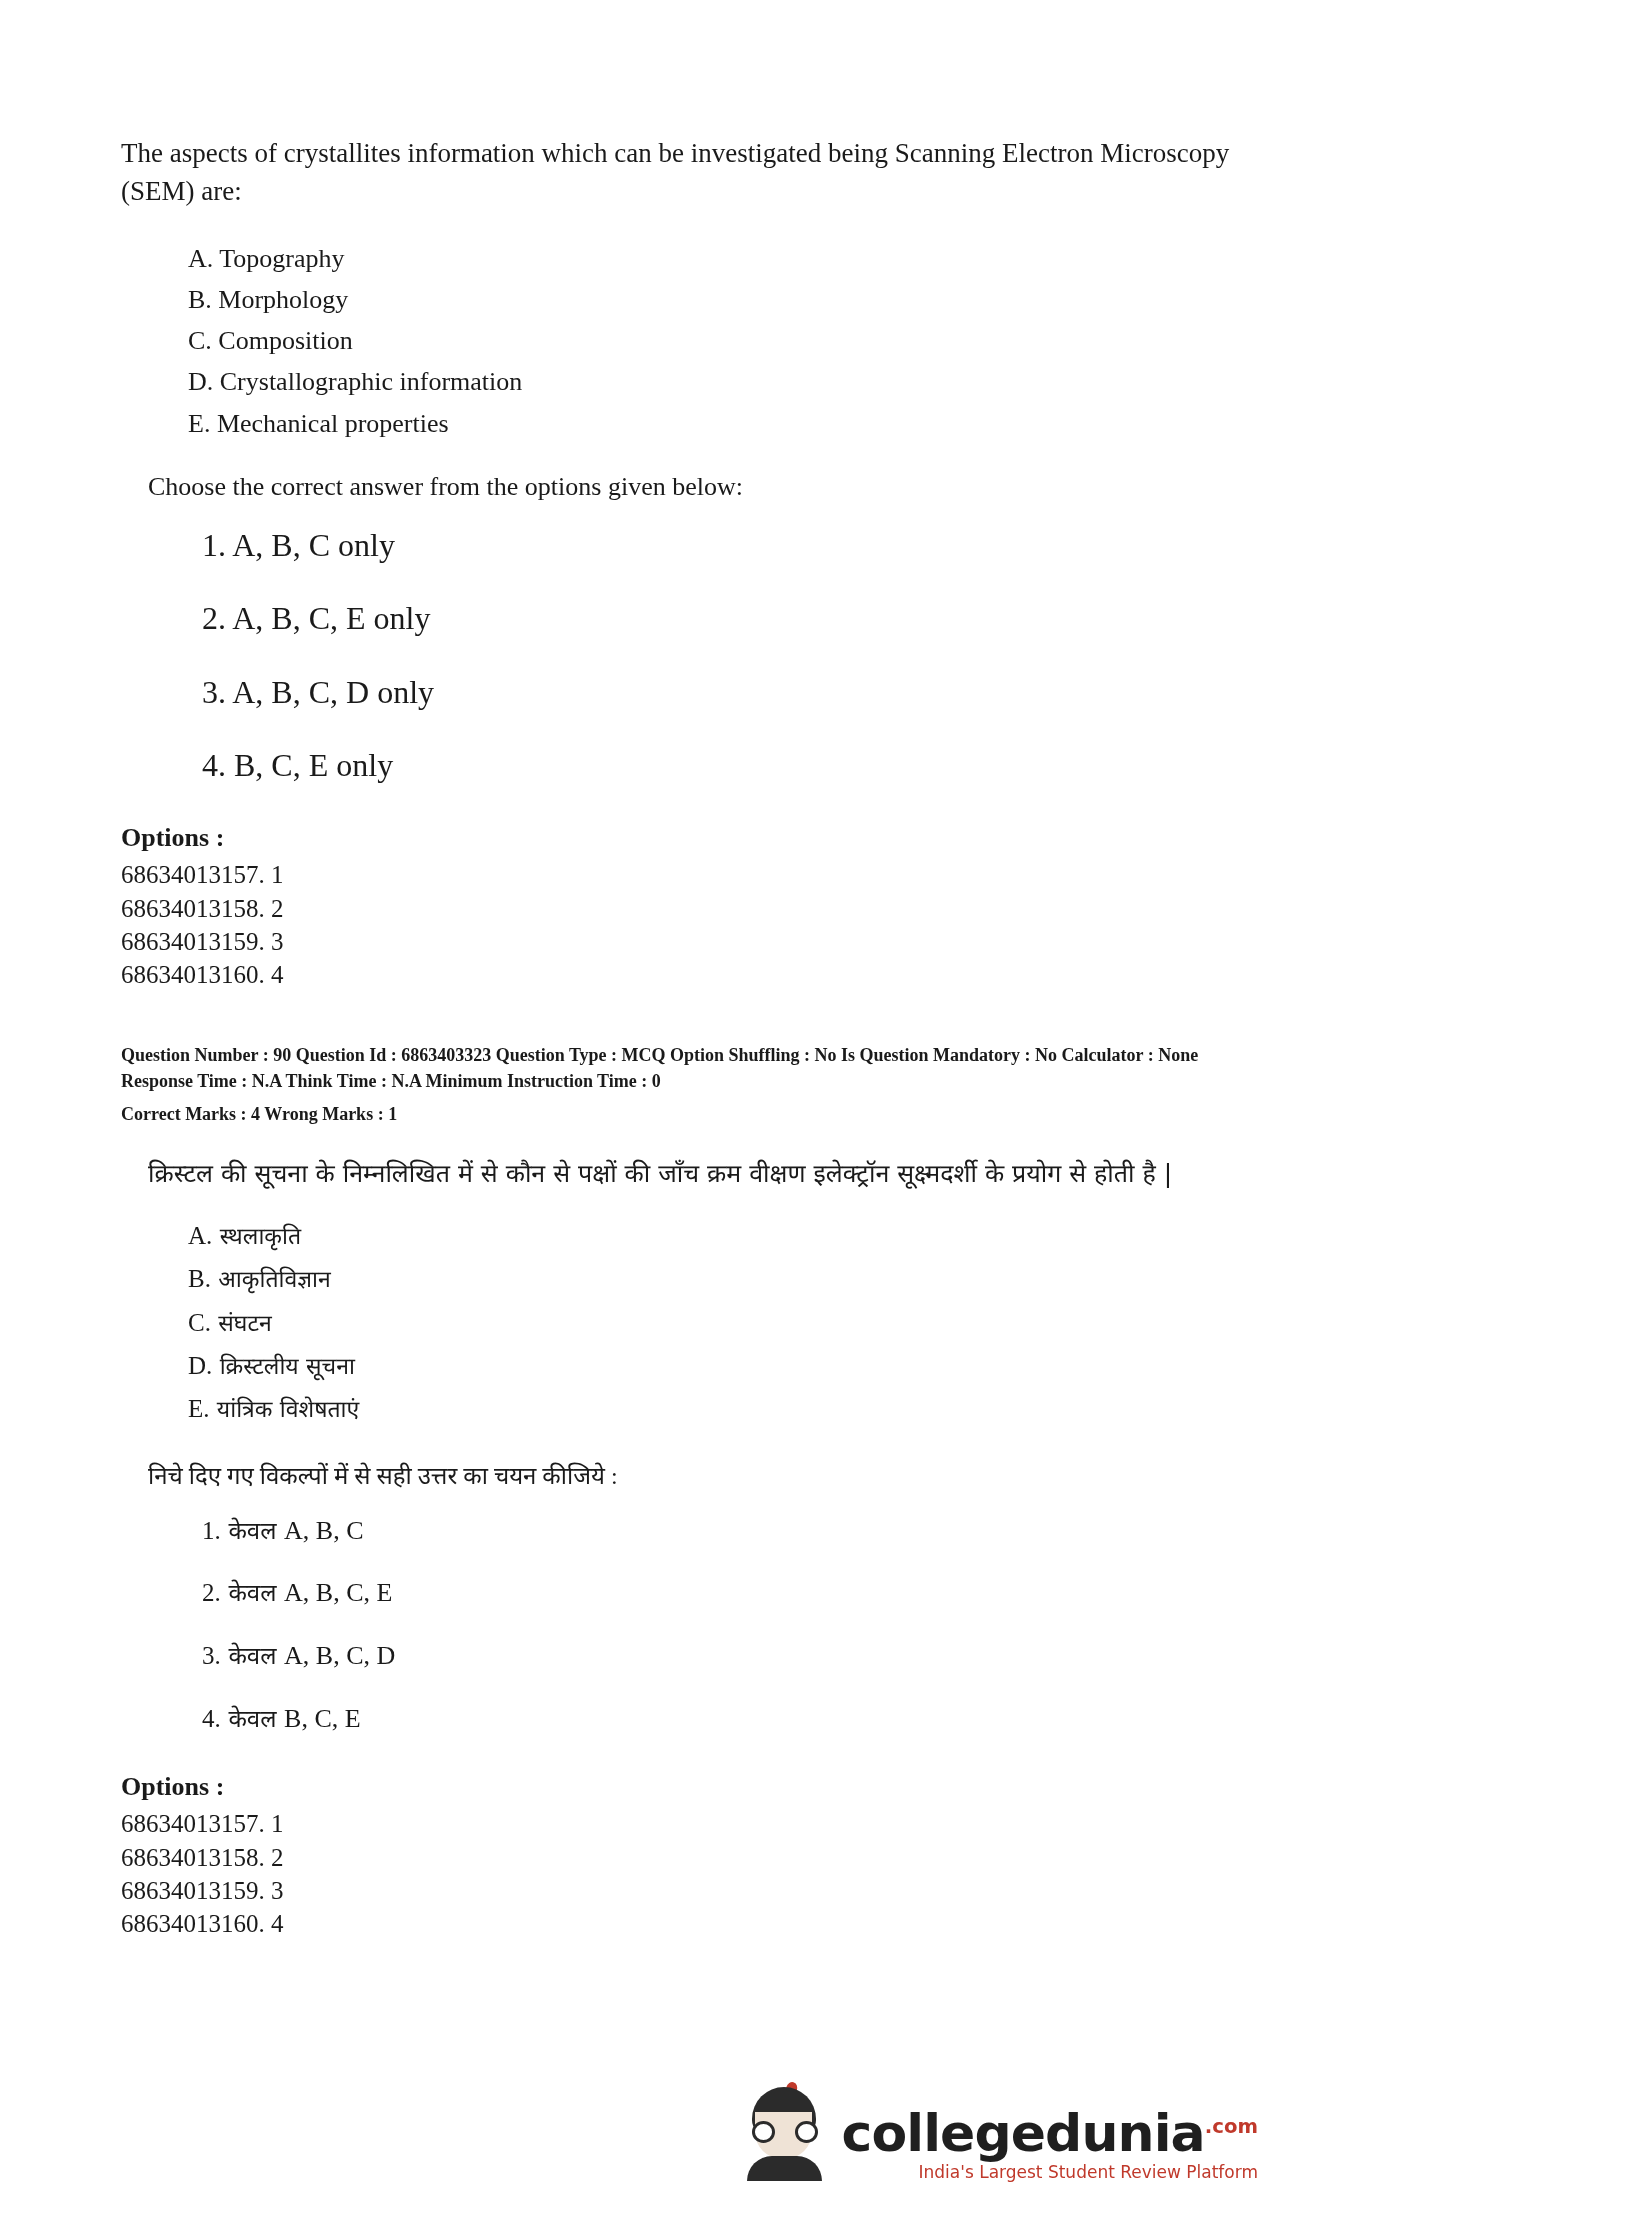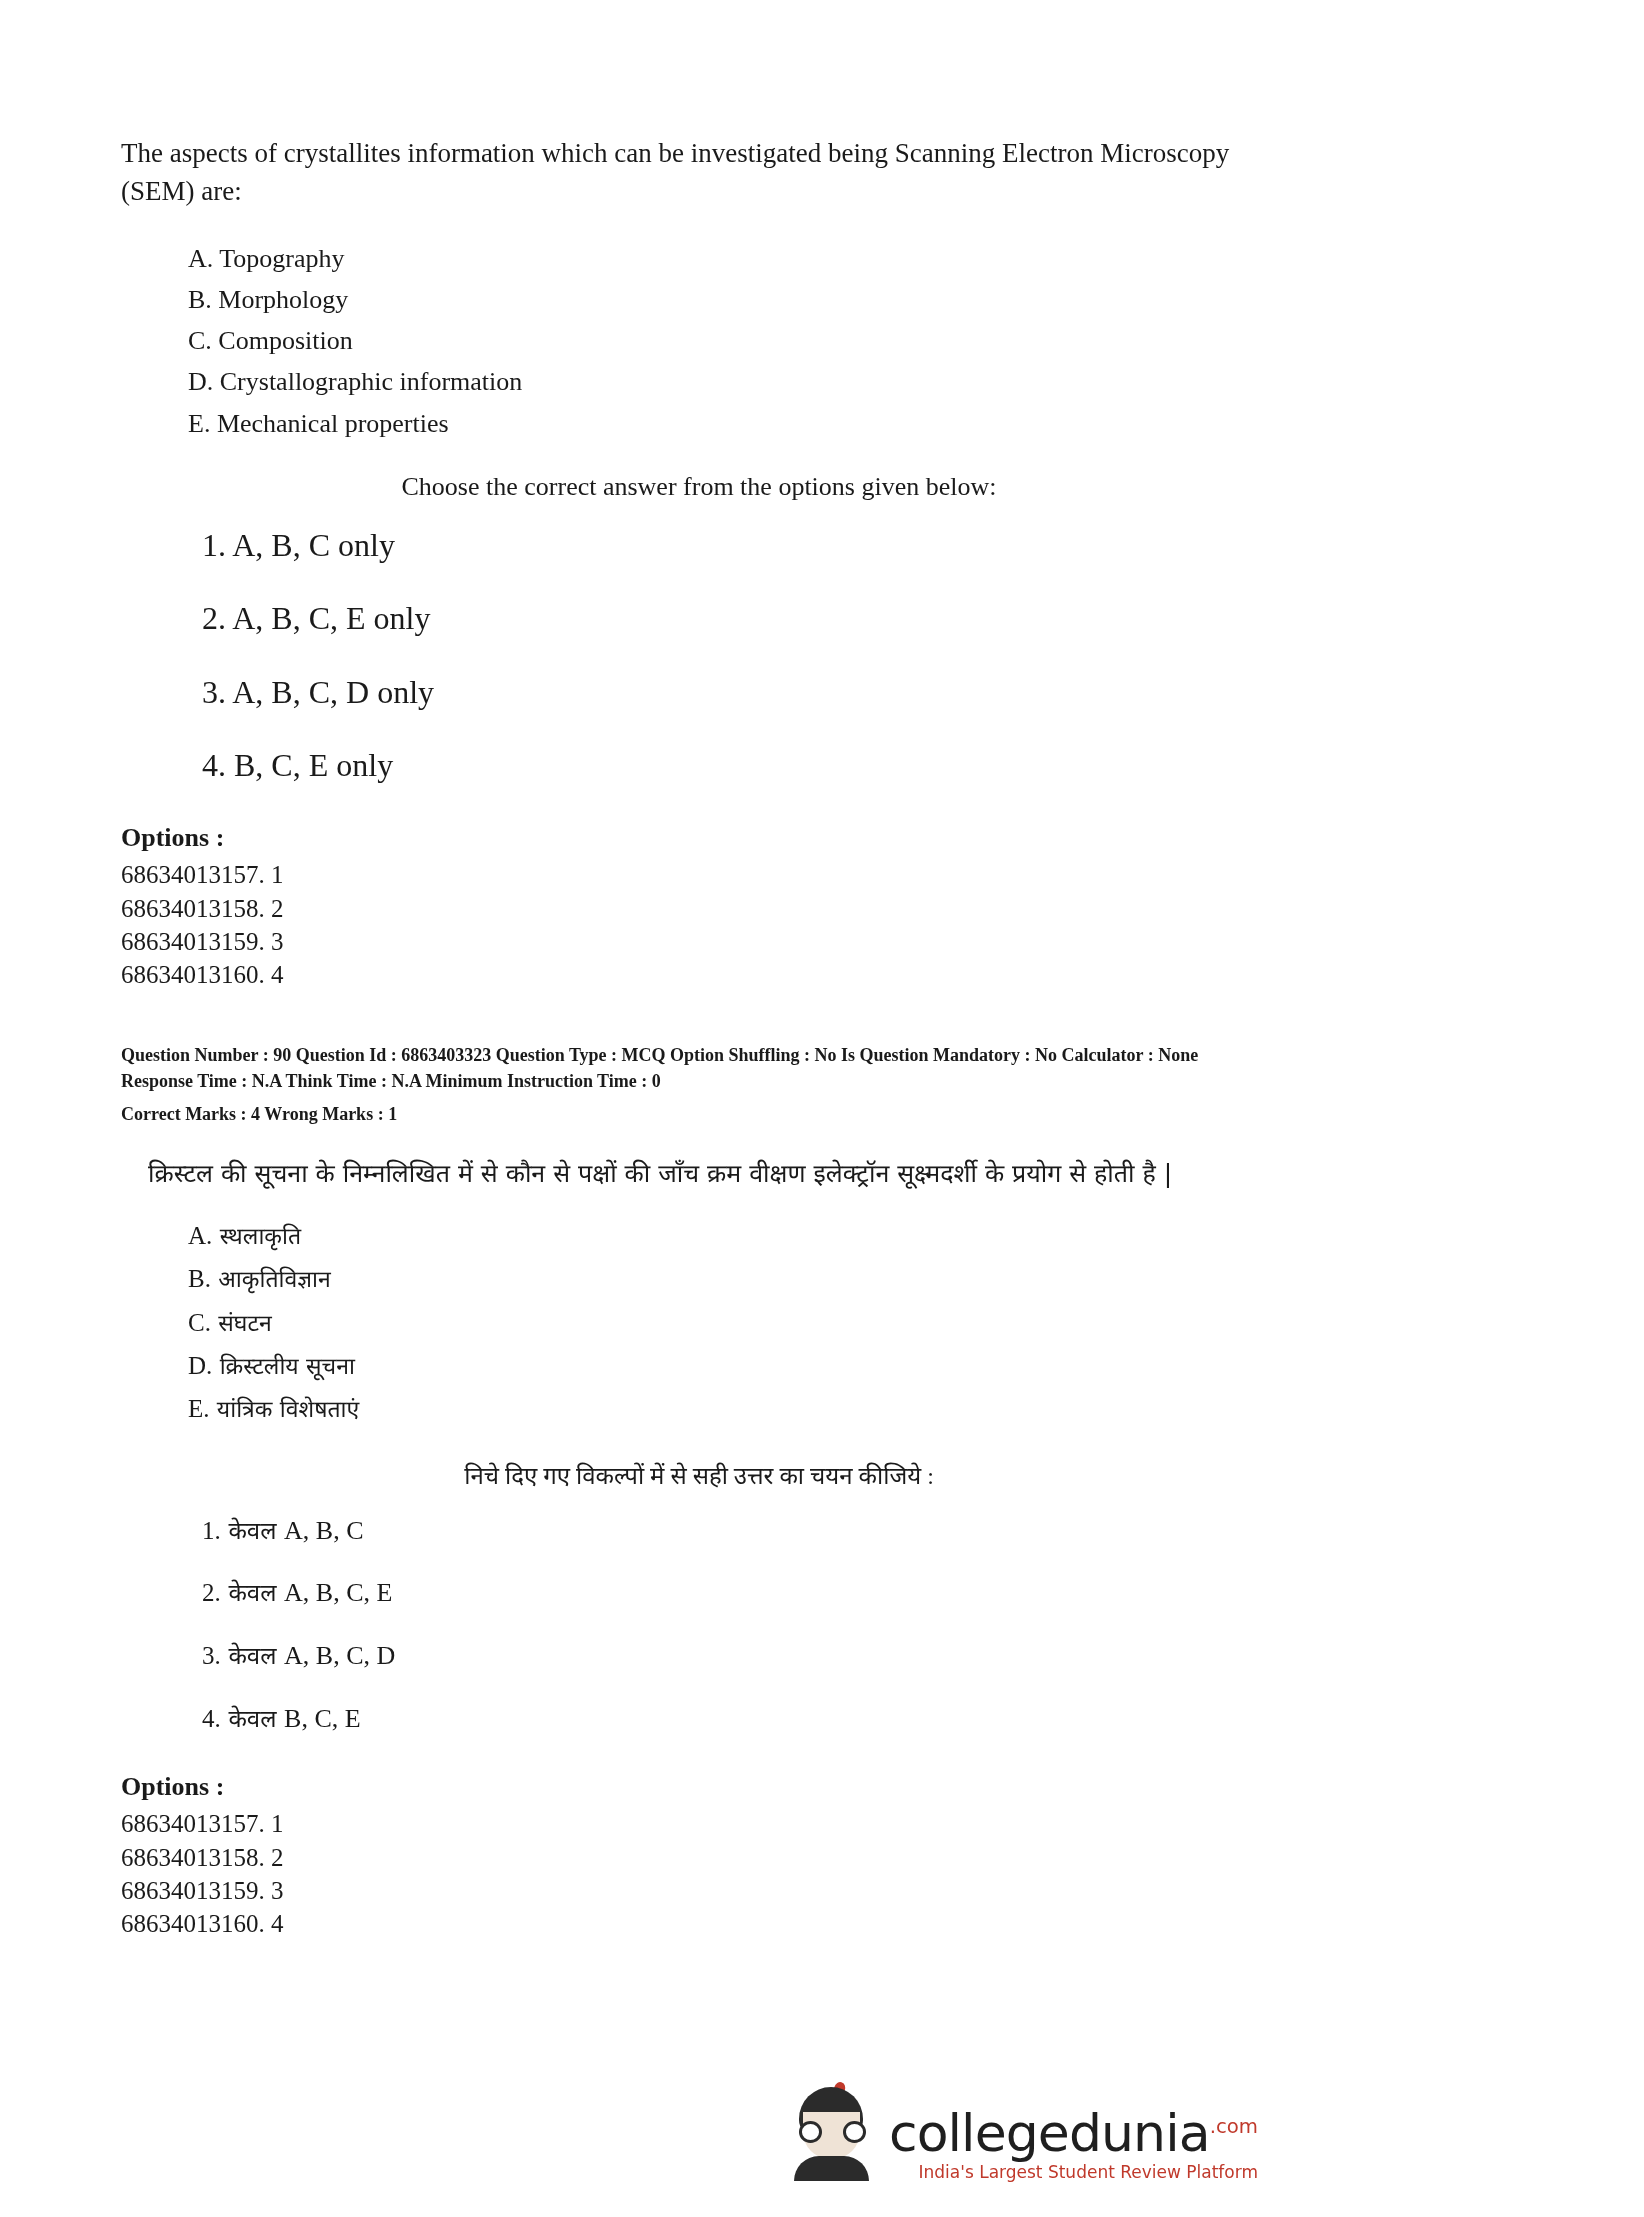--- a/index.html
+++ b/index.html
@@ -34,21 +34,20 @@
   }
   .opt-list li {
     font-size: 26px;
     line-height: 1.38;
     margin: 0 0 5.4px 0;
   }
   .lead-line {
     font-size: 26px;
     margin: 0 0 23px 0;
     padding-left: 27px;
-    text-align: center;
   }
   .choice-list {
     margin: 0 0 36px 0;
     padding: 0 0 0 81px;
     list-style: none;
   }
   .choice-list li {
     font-size: 32px;
     line-height: 1.3;
     margin: 0 0 32px 0;
@@ -181,21 +180,21 @@
     height: 25px;
     background: #2b2b2b;
     border-radius: 36px 36px 0 0;
   }
   .logo-text {
     line-height: 1;
   }
   .logo-word {
     font-family: "DejaVu Sans", sans-serif;
     font-size: 52px;
-    font-weight: normal;
+    font-weight: bold;
     color: #1f1f1f;
     letter-spacing: -0.9px;
   }
   .logo-word .dot-com {
     font-size: 19.7px;
     color: #c0392b;
     vertical-align: super;
     letter-spacing: 0;
   }
   .logo-tag {

